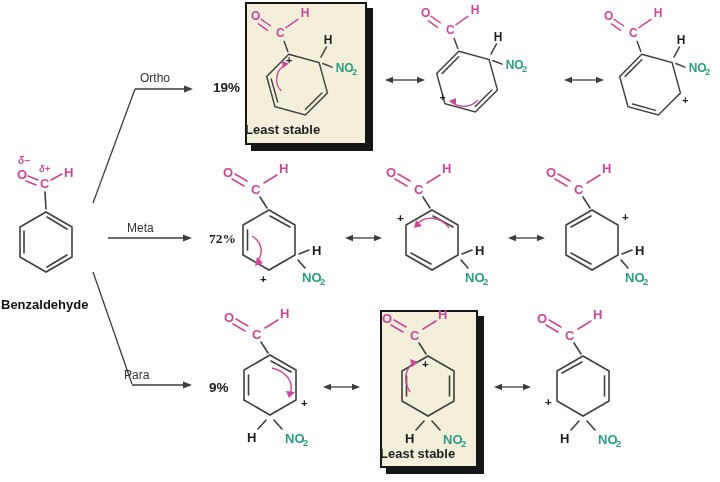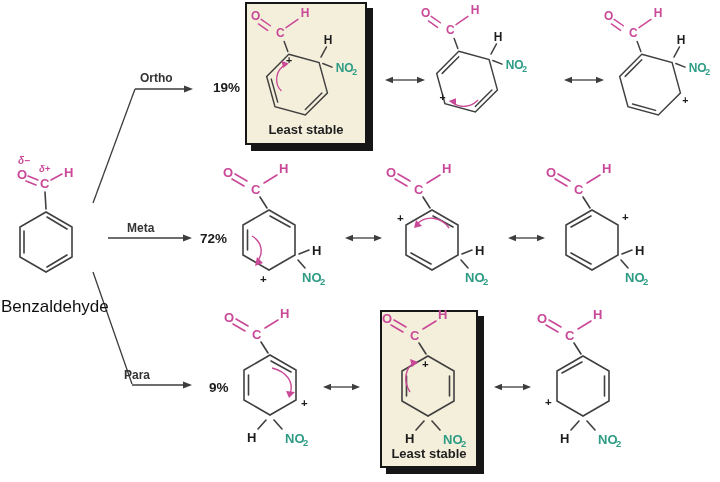--- a/index.html
+++ b/index.html
@@ -15,24 +15,24 @@
   .plus{font-size:11.5px;font-weight:700;fill:#1d1d1d;}
   .dl {font-size:10px;font-style:italic;font-weight:700;fill:#c94897;}
   .b  {stroke:#404040;stroke-width:1.6;fill:none;stroke-linecap:round;}
   .pb {stroke:#c94897;stroke-width:1.6;fill:none;stroke-linecap:round;}
   .ea {stroke:#c94897;stroke-width:1.4;fill:none;}
   .eh {fill:#c94897;stroke:none;}
   .cn {stroke:#3d3d3d;stroke-width:1.3;fill:none;}
   .ah {fill:#3d3d3d;stroke:none;}
   .lsbox{position:absolute;background:#f4efdb;border:2px solid #161616;
          box-shadow:6px 6px 0 #161616;box-sizing:border-box;}
-  .lsl{position:absolute;font-size:13px;font-weight:600;color:#1f1f1f;text-align:center;}
+  .lsl{position:absolute;font-size:13px;font-weight:600;color:#1f1f1f;text-align:left;}
   .pct{position:absolute;font-size:13.5px;font-weight:700;color:#1b1b1b;}
-  .bl {position:absolute;font-size:12px;font-weight:700;color:#333333;}
-  .bz {position:absolute;font-size:17px;font-weight:400;color:#101010;}
+  .bl {position:absolute;font-size:12px;font-weight:400;color:#333333;}
+  .bz {position:absolute;font-size:13px;font-weight:700;color:#101010;}
 </style>
 </head>
 <body>
 
 <div class="canvas">
 
   <div class="lsbox" style="left:245px;top:2px;width:122px;height:143px;"></div>
   <div class="lsbox" style="left:380px;top:310px;width:98px;height:158px;"></div>
 
   <svg class="abs" style="left:0;top:0;" width="720" height="482" viewBox="0 0 720 482">
@@ -100,21 +100,21 @@
       <line class="b" x1="63" y1="115" x2="43" y2="127"></line>
       <line class="b" x1="20" y1="91" x2="20" y2="113"></line>
     </g>
   </svg>
   <div class="bz" style="left:1px;top:297px;width:112px;">Benzaldehyde</div>
 
   <div class="bl" style="left:140px;top:71px;">Ortho</div>
   <div class="bl" style="left:127px;top:221px;">Meta</div>
   <div class="bl" style="left:124px;top:368px;">Para</div>
   <div class="pct" style="left:201px;top:80px;margin-left:12px;">19%</div>
-  <div class="pct" style="left:200px;top:231px;">72%</div>
+  <div class="pct" style="left:209px;top:231px;font-family:Liberation Serif, serif;">72%</div>
   <div class="pct" style="left:209px;top:380px;">9%</div>
 
   <svg class="abs" style="left:240px;top:0px;" width="138" height="138" viewBox="0 0 150 150">
     <text class="at" x="12" y="22">O</text>
     <text class="at" x="39" y="40">C</text>
     <text class="at" x="66" y="18">H</text>
     <g>
       <line class="pb" x1="23" y1="21" x2="33" y2="28"></line>
       <line class="pb" x1="20" y1="26" x2="30" y2="33"></line>
       <line class="pb" x1="50" y1="30" x2="63" y2="21"></line>

